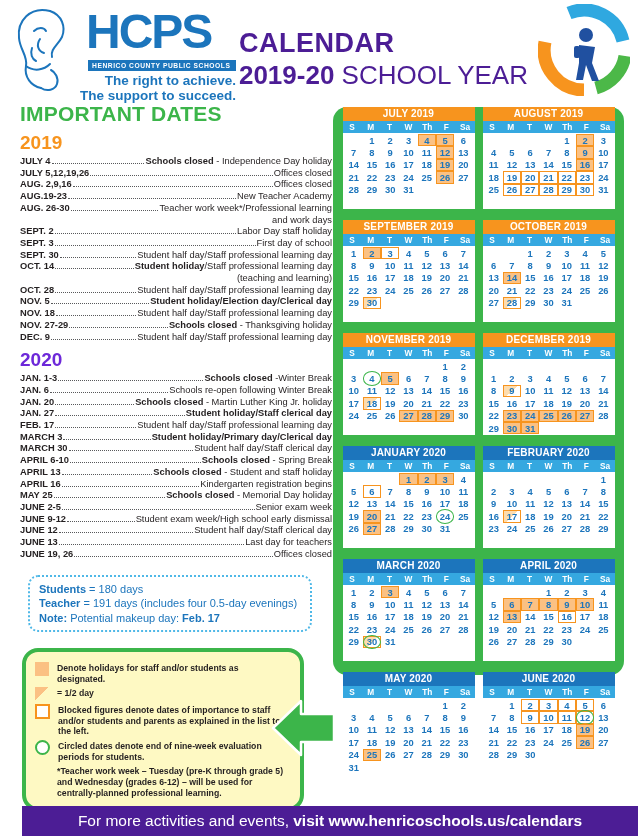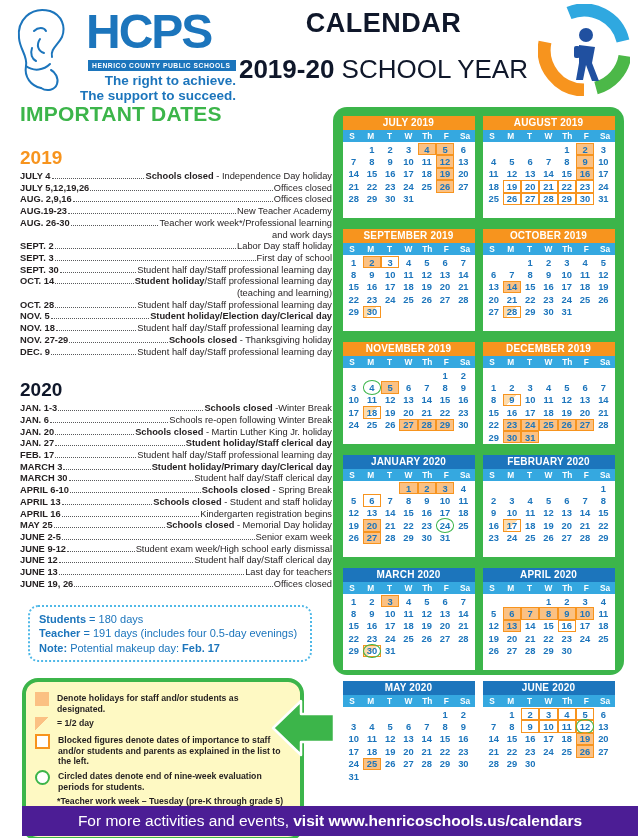--- a/index.html
+++ b/index.html
@@ -8,30 +8,30 @@
 
   
   .header{position:absolute;left:0;top:0;right:0;height:100px;}
   .sketch{position:absolute;left:10px;top:4px;}
   .acronym{position:absolute;left:86px;top:8px;font-size:48px;font-weight:800;
            color:#1C75BC;letter-spacing:-2px;line-height:1;}
   .orgbar{position:absolute;left:88px;top:60px;width:148px;background:#1C75BC;color:#fff;
           font-size:6.7px;font-weight:bold;letter-spacing:.55px;padding:2px 0 2px 4px;box-sizing:border-box;}
   .tags{position:absolute;left:40px;top:74px;width:196px;text-align:right;color:#1C75BC;
         font-size:13.5px;font-weight:bold;line-height:1.08;}
-  .tblock{position:absolute;right:110px;top:8px;text-align:center;color:#0f172a;white-space:nowrap;}
+  .tblock{position:absolute;right:110px;top:28px;text-align:left;color:#4c1d95;white-space:nowrap;}
   .t1{font-size:27px;font-weight:800;letter-spacing:.5px;}
-  .t2{font-size:26px;font-weight:400;margin-top:15px;}
+  .t2{font-size:26px;font-weight:400;margin-top:1px;}
   .t2 .b{font-weight:800;}
   .circlogo{position:absolute;right:8px;top:4px;}
 
   
   .left{position:absolute;left:20px;top:102px;width:312px;}
   .h-important{color:#3CB54A;font-size:21px;font-weight:800;letter-spacing:.2px;}
-  .year-heading{font-size:19px;font-weight:800;margin:21px 0 2px 0;}
+  .year-heading{font-size:19px;font-weight:800;margin:6px 0 2px 0;}
   .drow{display:flex;align-items:baseline;font-size:9.3px;line-height:11.7px;}
   .dd{font-weight:bold;white-space:nowrap;}
   .dots{flex:1;border-bottom:1.7px dotted #58595B;margin:0 1px 2px 1px;min-width:4px;}
   .desc{white-space:nowrap;}
   .b{font-weight:bold;}
   .cont{text-align:right;font-size:9.3px;line-height:11.7px;}
 
   .totals{margin:14px 0 0 8px;width:284px;border:2px dotted #4FB8E7;border-radius:10px;
           padding:5px 9px;color:#1C75BC;font-size:11px;line-height:14.5px;box-sizing:border-box;}
 
@@ -42,21 +42,21 @@
   .ic-fill{background:#FBC183;}
   .ic-half{background:linear-gradient(135deg,#FBC183 50%,transparent 50%);}
   .ic-out{flex-basis:11px;width:11px;height:11px;border:2px solid #F7941E;background:#fff;}
   .ic-circ{flex-basis:11px;width:11px;height:11px;border:2px solid #3CB54A;border-radius:50%;background:#fff;}
   .footnote{font-size:8.7px;font-weight:bold;line-height:1.25;margin:4px 0 1px 22px;}
 
   .arrow{position:absolute;left:270px;top:697px;}
 
   
   .panel{position:absolute;left:333px;top:107px;width:291px;height:568px;background:#3CB54A;
-         border-radius:14px;box-sizing:border-box;padding-top:9px;}
+         border-radius:14px;box-sizing:border-box;}
   .calgrid{display:grid;grid-template-columns:132px 132px;justify-content:center;
            column-gap:8px;row-gap:11px;}
   .card{width:132px;height:102px;background:#fff;}
   .title{height:14px;line-height:14px;text-align:center;color:#fff;font-size:10px;
          font-weight:bold;letter-spacing:.2px;}
   .title.orange{background:#F7941E;}
   .title.blue{background:#1C75BC;}
   .dhdr{display:grid;grid-template-columns:repeat(7,1fr);background:#35A8E0;height:12px;}
   .dhdr span{color:#fff;font-size:8.3px;font-weight:bold;text-align:center;line-height:12px;}
   .days{display:grid;grid-template-columns:repeat(7,1fr);padding:1px 2px;}
@@ -178,21 +178,21 @@
         <div class="drow">
           <span class="dd">NOV. 27-29</span>
           <span class="dots"></span>
           <span class="desc"><span class="b">Schools closed</span><span> - Thanksgiving holiday</span></span>
         </div>
         <div class="drow">
           <span class="dd">DEC. 9</span>
           <span class="dots"></span>
           <span class="desc"><span>Student half day/Staff professional learning day</span></span>
         </div>
-        <div class="year-heading" style="color: #0f172a;">2020</div>
+        <div class="year-heading" style="color: #6d28d9;">2020</div>
         <div class="drow">
           <span class="dd">JAN. 1-3</span>
           <span class="dots"></span>
           <span class="desc"><span class="b">Schools closed</span><span> -Winter Break</span></span>
         </div>
         <div class="drow">
           <span class="dd">JAN. 6</span>
           <span class="dots"></span>
           <span class="desc"><span>Schools re-open following Winter Break</span></span>
         </div>

